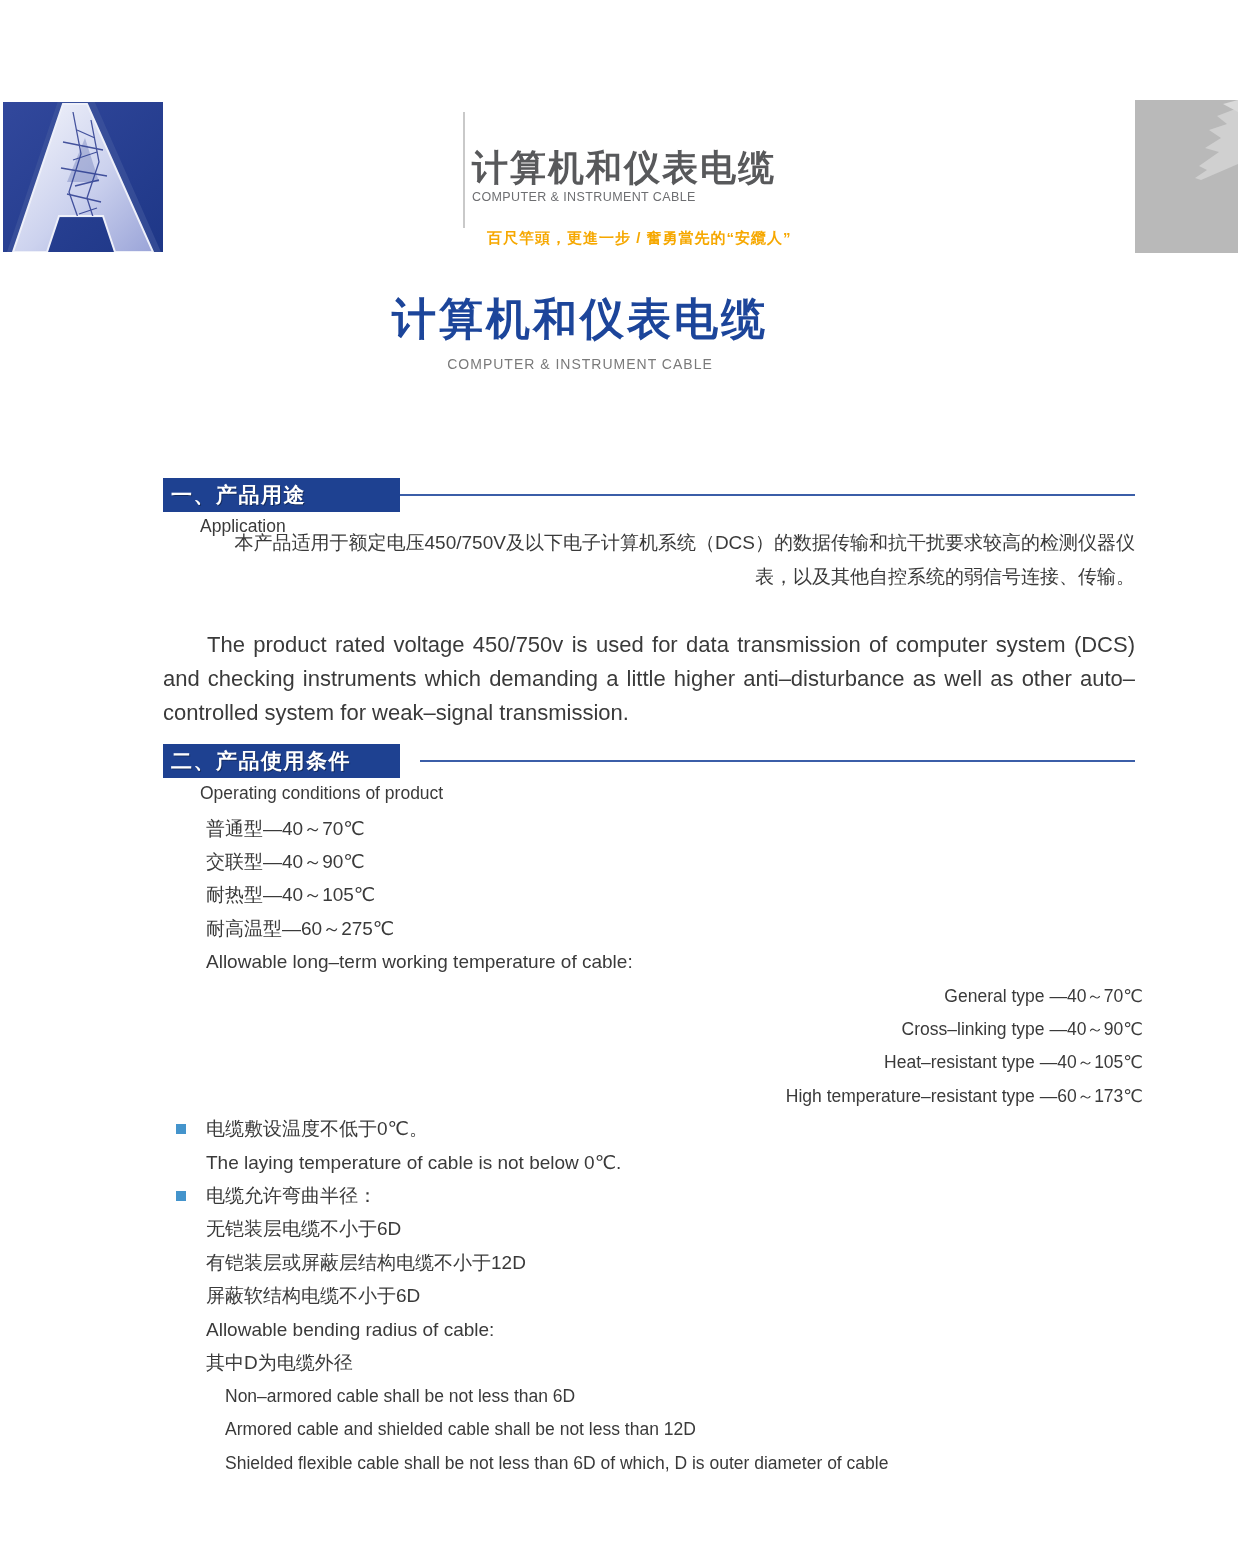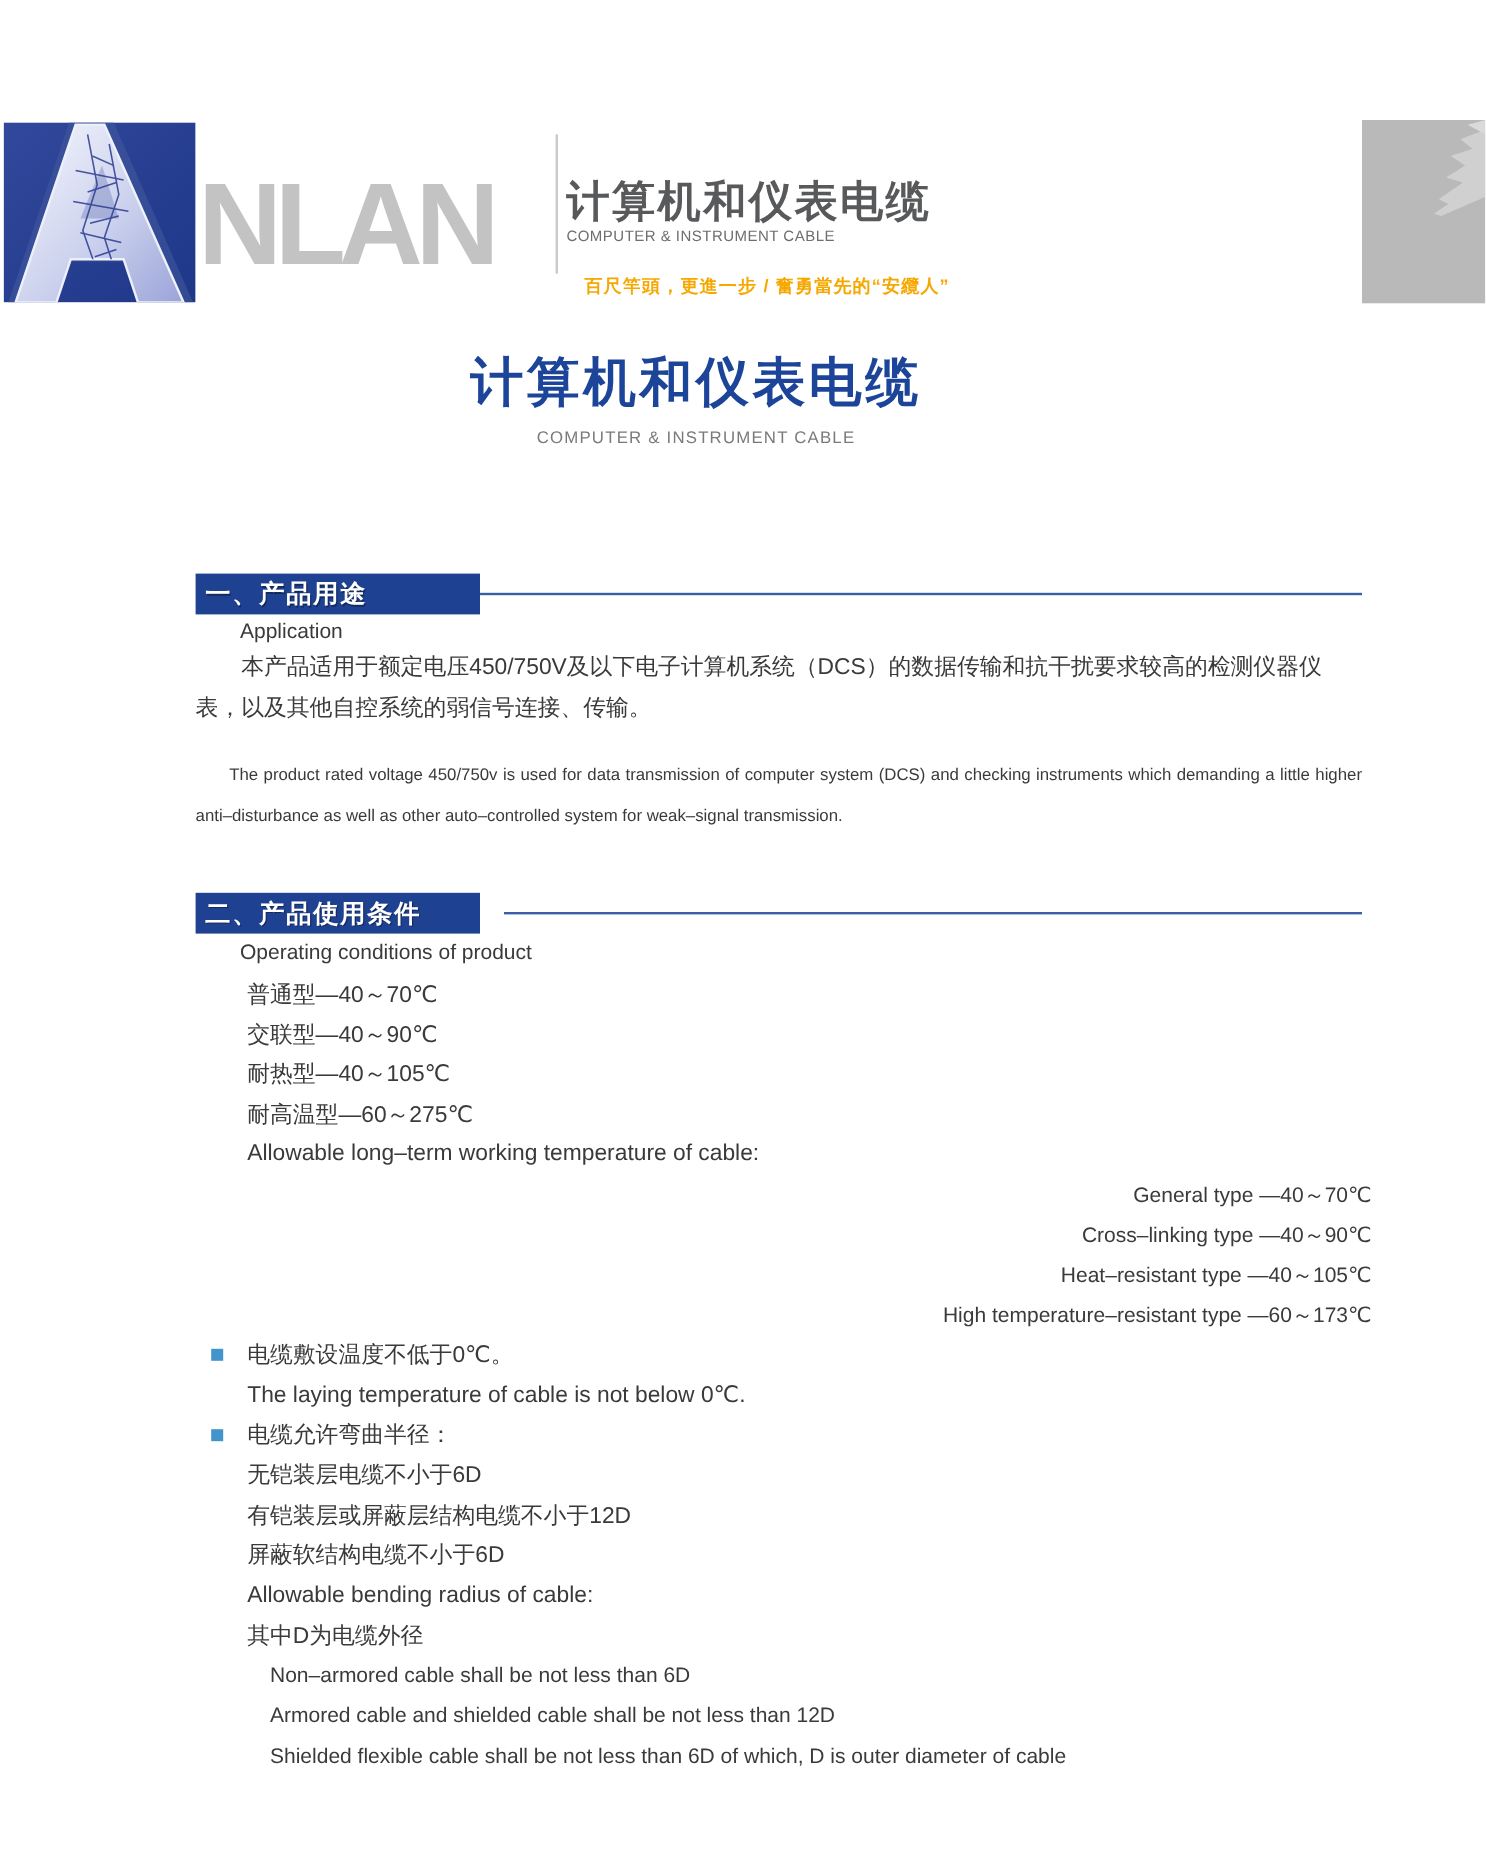--- a/index.html
+++ b/index.html
@@ -38,21 +38,21 @@
     width:237px;height:34px;flex:0 0 auto;background:var(--banner-blue,#1e4191);
     color:#fff;font-size:21px;font-weight:bold;letter-spacing:1.5px;
     display:flex;align-items:center;padding-left:8px;box-sizing:border-box;
     text-shadow:1px 1px 0 rgba(0,0,0,.35);
   }
   .banner-rule{flex:1 1 auto;height:2px;background:var(--rule-blue,#3b5ea8);}
   .section-sub{position:absolute;left:200px;font-size:17.5px;color:#3a3a3a;}
   
   .para{position:absolute;left:163px;width:972px;font-size:19px;line-height:34px;color:#3a3a3a;}
   .para-zh{text-indent:2em;}
-  .para-en{font-size:14px;text-align:justify;text-indent:2em;}
+  .para-en{font-size:22px;text-align:justify;text-indent:2em;}
   
   .cond-list{position:absolute;left:163px;top:812px;width:980px;}
   .cond-row{position:relative;height:33.4px;display:flex;align-items:center;
     font-size:19px;color:#3a3a3a;}
   .cond-row.bullet,.cond-row.plain{padding-left:43px;}
   .cond-row.indent{padding-left:62px;font-size:17.5px;}
   .cond-row.indent-deep{padding-left:103px;font-size:17.5px;justify-content:flex-end;}
   .sq{position:absolute;left:13px;top:50%;margin-top:-5px;width:10px;height:10px;
     background:var(--bullet-blue,#4494cc);}
 </style>
@@ -82,21 +82,20 @@
       <path d="M84 2 L150 150 L112 150 L100 114 L56 114 L44 150 L10 150 L60 2 Z" fill="url(#ga)" stroke="#eef0f9" stroke-width="2"></path>
       <g clip-path="url(#aclip)" stroke="#2a3a8e" stroke-width="1.3" fill="none" opacity=".85">
         <path d="M70 10 L78 52 L66 90 L80 130"></path>
         <path d="M88 18 L96 60 L84 96 L98 140"></path>
         <path d="M60 40 L100 48 M58 66 L104 74 M64 92 L98 100"></path>
         <path d="M74 28 L92 36 M70 58 L94 50 M72 84 L96 78 M76 112 L94 106"></path>
       </g>
       <path d="M82 36 L96 80 L64 80 Z" fill="#2c3f93" opacity=".25"></path>
     </svg>
   </div>
-  <div class="logo-rest">NLAN</div>
 
   <div class="hdr-divider"></div>
   <div class="hdr-title-zh">计算机和仪表电缆</div>
   <div class="hdr-title-en">COMPUTER &amp; INSTRUMENT CABLE</div>
   <div class="hdr-slogan">百尺竿頭，更進一步 / 奮勇當先的“安纜人”</div>
 
   <div class="hdr-photo">
     <svg width="103" height="153" viewBox="0 0 103 153">
       <rect width="103" height="153" fill="#b9b9b9"></rect>
       <path d="M103 8 L82 16 L92 24 L74 30 L86 38 L70 48 L84 52 L64 66 L72 70 L60 78 L66 80 L103 64 Z" fill="#d0d0d0"></path>
@@ -108,21 +107,21 @@
     <div class="page-title-zh">计算机和仪表电缆</div>
     <div class="page-title-en">COMPUTER &amp; INSTRUMENT CABLE</div>
   </div>
 
   <div class="section-banner" style="top:478px;">
     <div class="banner-box">一、产品用途</div>
     <div class="banner-rule"></div>
   </div>
   <div class="section-sub" style="top:516px;">Application</div>
 
-  <div class="para para-zh" style="top:540px;">本产品适用于额定电压450/750V及以下电子计算机系统（DCS）的数据传输和抗干扰要求较高的检测仪器仪表，以及其他自控系统的弱信号连接、传输。</div>
+  <div class="para para-zh" style="top:526px;text-align:right;">本产品适用于额定电压450/750V及以下电子计算机系统（DCS）的数据传输和抗干扰要求较高的检测仪器仪表，以及其他自控系统的弱信号连接、传输。</div>
   <div class="para para-en" style="top:628px;">The product rated voltage 450/750v is used for data transmission of computer system (DCS) and checking instruments which demanding a little higher anti–disturbance as well as other auto–controlled system for weak–signal transmission.</div>
 
   <div class="section-banner" style="top:744px;gap:20px;">
     <div class="banner-box">二、产品使用条件</div>
     <div class="banner-rule"></div>
   </div>
   <div class="section-sub" style="top:783px;">Operating conditions of product</div>
 
   <div class="cond-list">
       <div class="cond-row plain">

